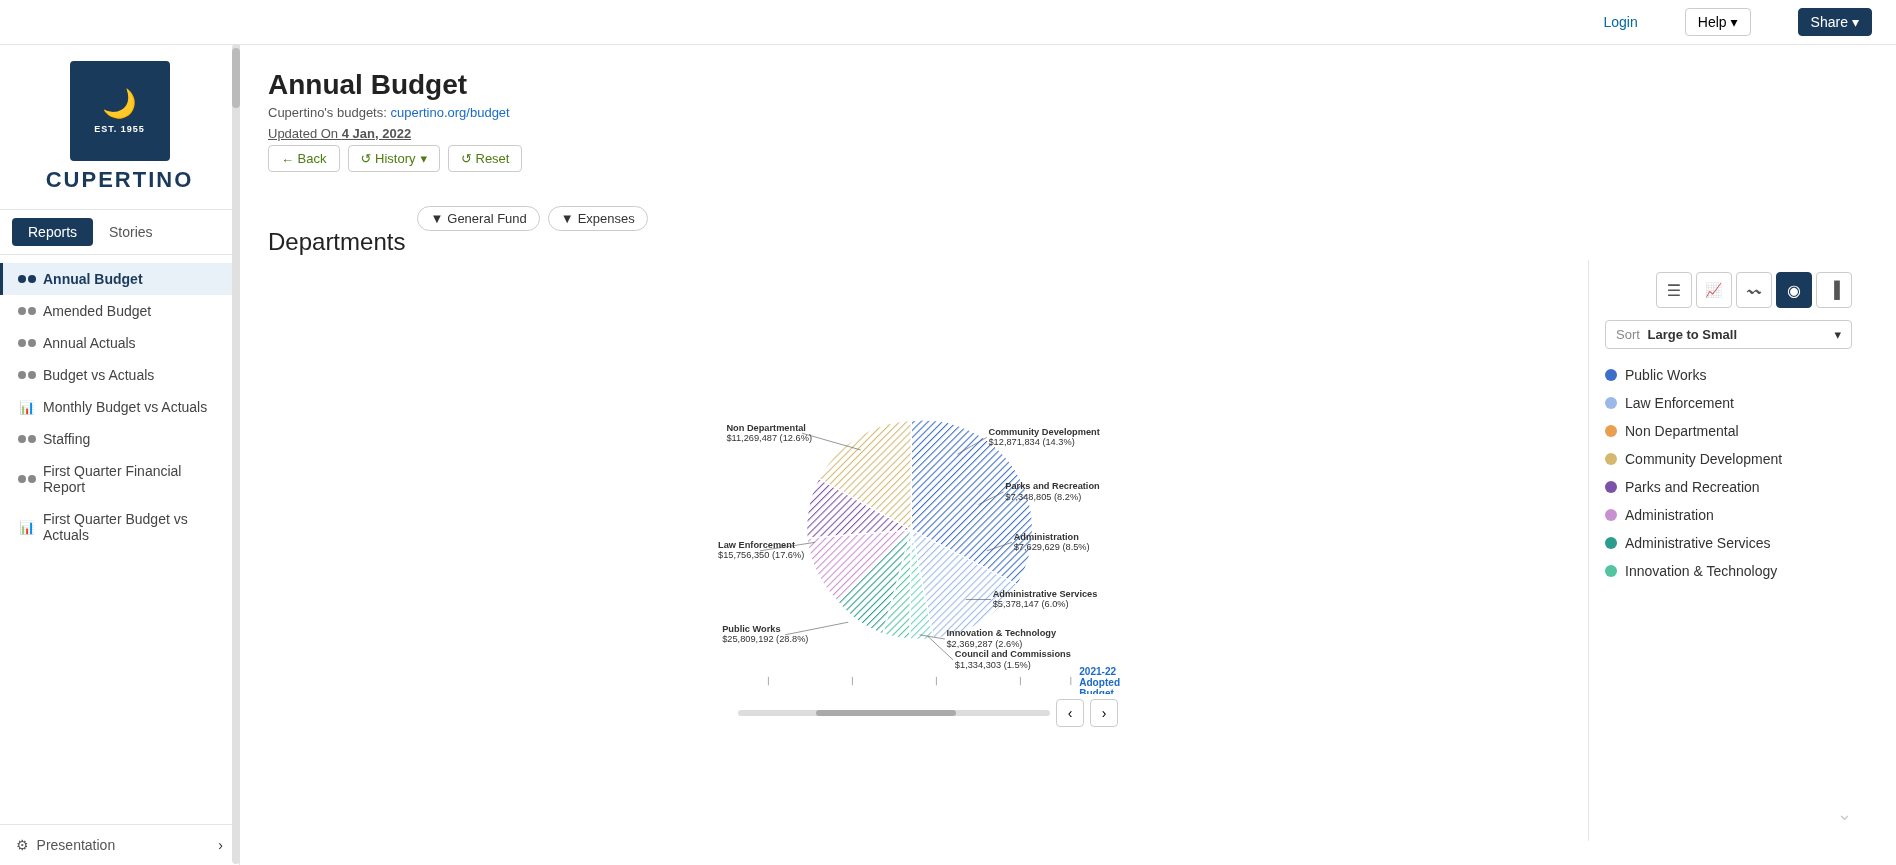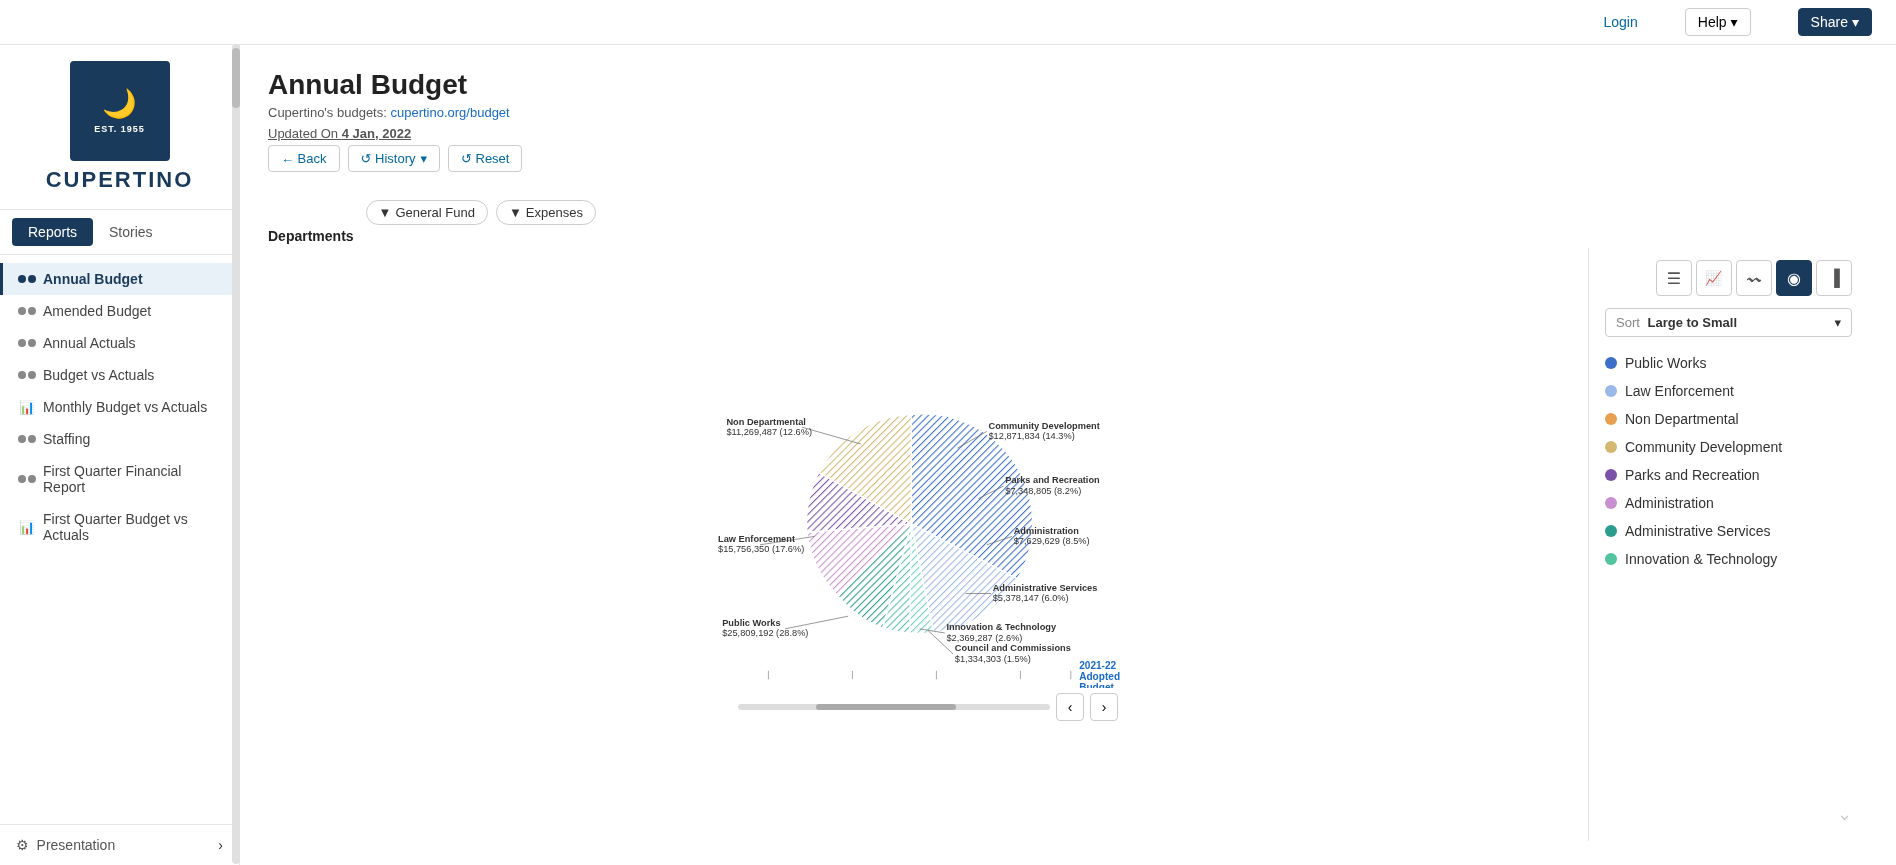--- a/index.html
+++ b/index.html
@@ -67,27 +67,27 @@
     .page-title { font-size: 28px; font-weight: bold; color: #222; margin-bottom: 4px; }
     .page-subtitle { font-size: 13px; color: #555; margin-bottom: 6px; }
     .page-subtitle a { color: #1a6bc7; text-decoration: none; }
     .page-updated { font-size: 13px; color: #555; margin-bottom: 4px; text-decoration: underline; }
     .page-updated strong { font-weight: 600; }
 
     
     .toolbar { display: flex; align-items: center; gap: 8px; margin-bottom: 16px; }
     .toolbar-btn {
       border: 1px solid #ccc; background: #fff; border-radius: 4px;
-      padding: 5px 12px; cursor: pointer; font-size: 13px; display: flex; align-items: center; gap: 5px; color: #0369a1;
+      padding: 5px 12px; cursor: pointer; font-size: 13px; display: flex; align-items: center; gap: 5px; color: #4d7c0f;
     }
 
     
     .broken-down { margin-bottom: 4px; }
     .broken-down-label { font-size: 12px; color: #666; margin-bottom: 2px; }
-    .broken-down-title { font-size: 14px; font-weight: bold; color: #222; margin-top: 40px; }
+    .broken-down-title { font-size: 24px; font-weight: normal; color: #222; margin-top: 40px; }
     .filter-chips { display: flex; gap: 8px; margin-bottom: 14px; margin-top: 6px; }
     .filter-chip {
       border: 1px solid #ccc; border-radius: 16px; padding: 4px 12px; font-size: 13px;
       cursor: pointer; display: flex; align-items: center; gap: 4px; background: #fff; color: #333;
     }
 
     
     .viz-label { font-size: 16px; font-weight: 500; color: #333; margin-bottom: 12px; }
     .pie-container { flex: 1; display: flex; align-items: center; justify-content: center; position: relative; }
 

